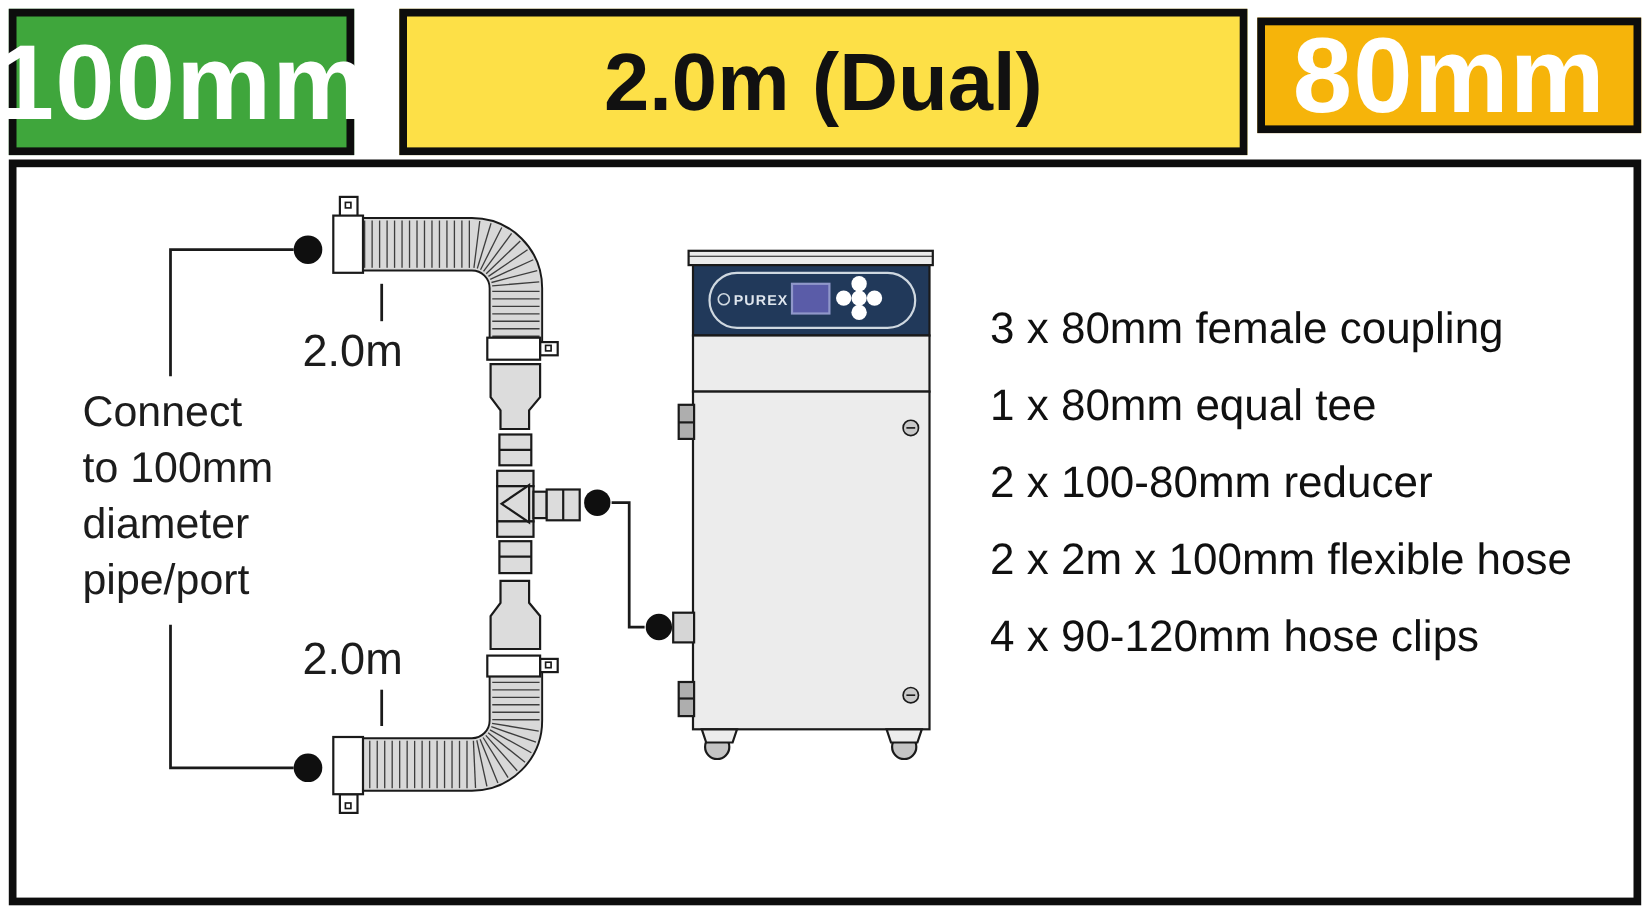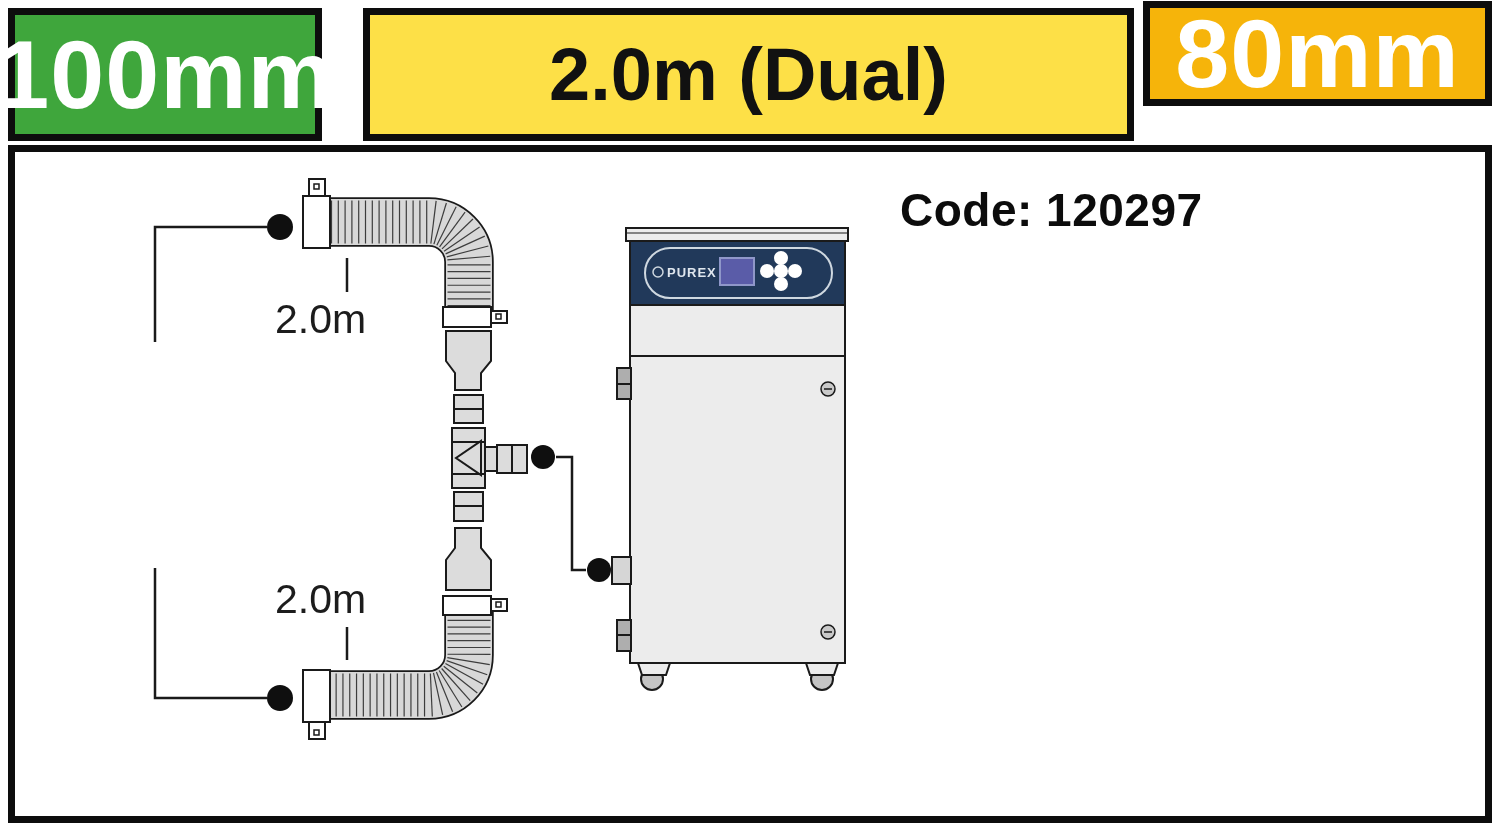--- a/index.html
+++ b/index.html
@@ -4,21 +4,21 @@
 <style>
   html,body{margin:0;padding:0;background:#fff;}
   .page{
     position:relative; width:1500px; height:831px; background:#fff;
     font-family:"Liberation Sans", sans-serif; overflow:hidden;
   }
   .box{position:absolute; box-sizing:border-box; border:7px solid #0d0d0d;
        display:flex; align-items:center; justify-content:center;}
   .badge-left {left:8px;   top:8px; width:314px; height:133px; background:var(--c-green,#3FA63C);}
   .title-box  {left:363px; top:8px; width:771px; height:133px; background:#fde047;}
-  .badge-right{left:1143px;top:1px; width:349px; height:105px; background:var(--c-yellow,#F6B40A);}
+  .badge-right{left:1143px;top:16px; width:349px; height:105px; background:var(--c-yellow,#F6B40A);}
   .badge-text{color:#fff; font-weight:bold; font-size:97px; letter-spacing:1px;}
   .title-text{color:#111; font-weight:bold; font-size:74px;}
   .main-box{left:8px; top:145px; width:1484px; height:678px; background:#fff;}
   .overlay{position:absolute; left:0; top:0; width:1500px; height:831px;}
   .connect-note{
     position:absolute; left:75px; top:349px; font-size:39px; line-height:51px;
     color:#1c1c1c; white-space:pre-line;
   }
   .len{position:absolute; left:275px; width:150px; 
        font-size:41px; color:#1c1c1c;}
@@ -226,17 +226,27 @@
         <circle cx="652" cy="679" r="11" fill="#c4c4c4"></circle>
         <polygon points="638,663 670,663 666,675 642,675" fill="#ececec"></polygon>
       </g>
       <g>
         <circle cx="822" cy="679" r="11" fill="#c4c4c4"></circle>
         <polygon points="806,663 838,663 834,675 810,675" fill="#ececec"></polygon>
       </g>
     </g>
   </svg>
 
+  <div class="connect-note">Connect
+to 100mm
+diameter
+pipe/port</div>
   <div class="len len-top">2.0m</div>
   <div class="len len-bottom">2.0m</div>
 
-  <div class="code">Code: 120297</div>
+  <div class="parts">
+    <div class="part-item">3 x 80mm female coupling</div>
+    <div class="part-item">1 x 80mm equal tee</div>
+    <div class="part-item">2 x 100-80mm reducer</div>
+    <div class="part-item">2 x 2m x 100mm flexible hose</div>
+    <div class="part-item">4 x 90-120mm hose clips</div>
+  </div>
 </div>
 
 </body></html>

